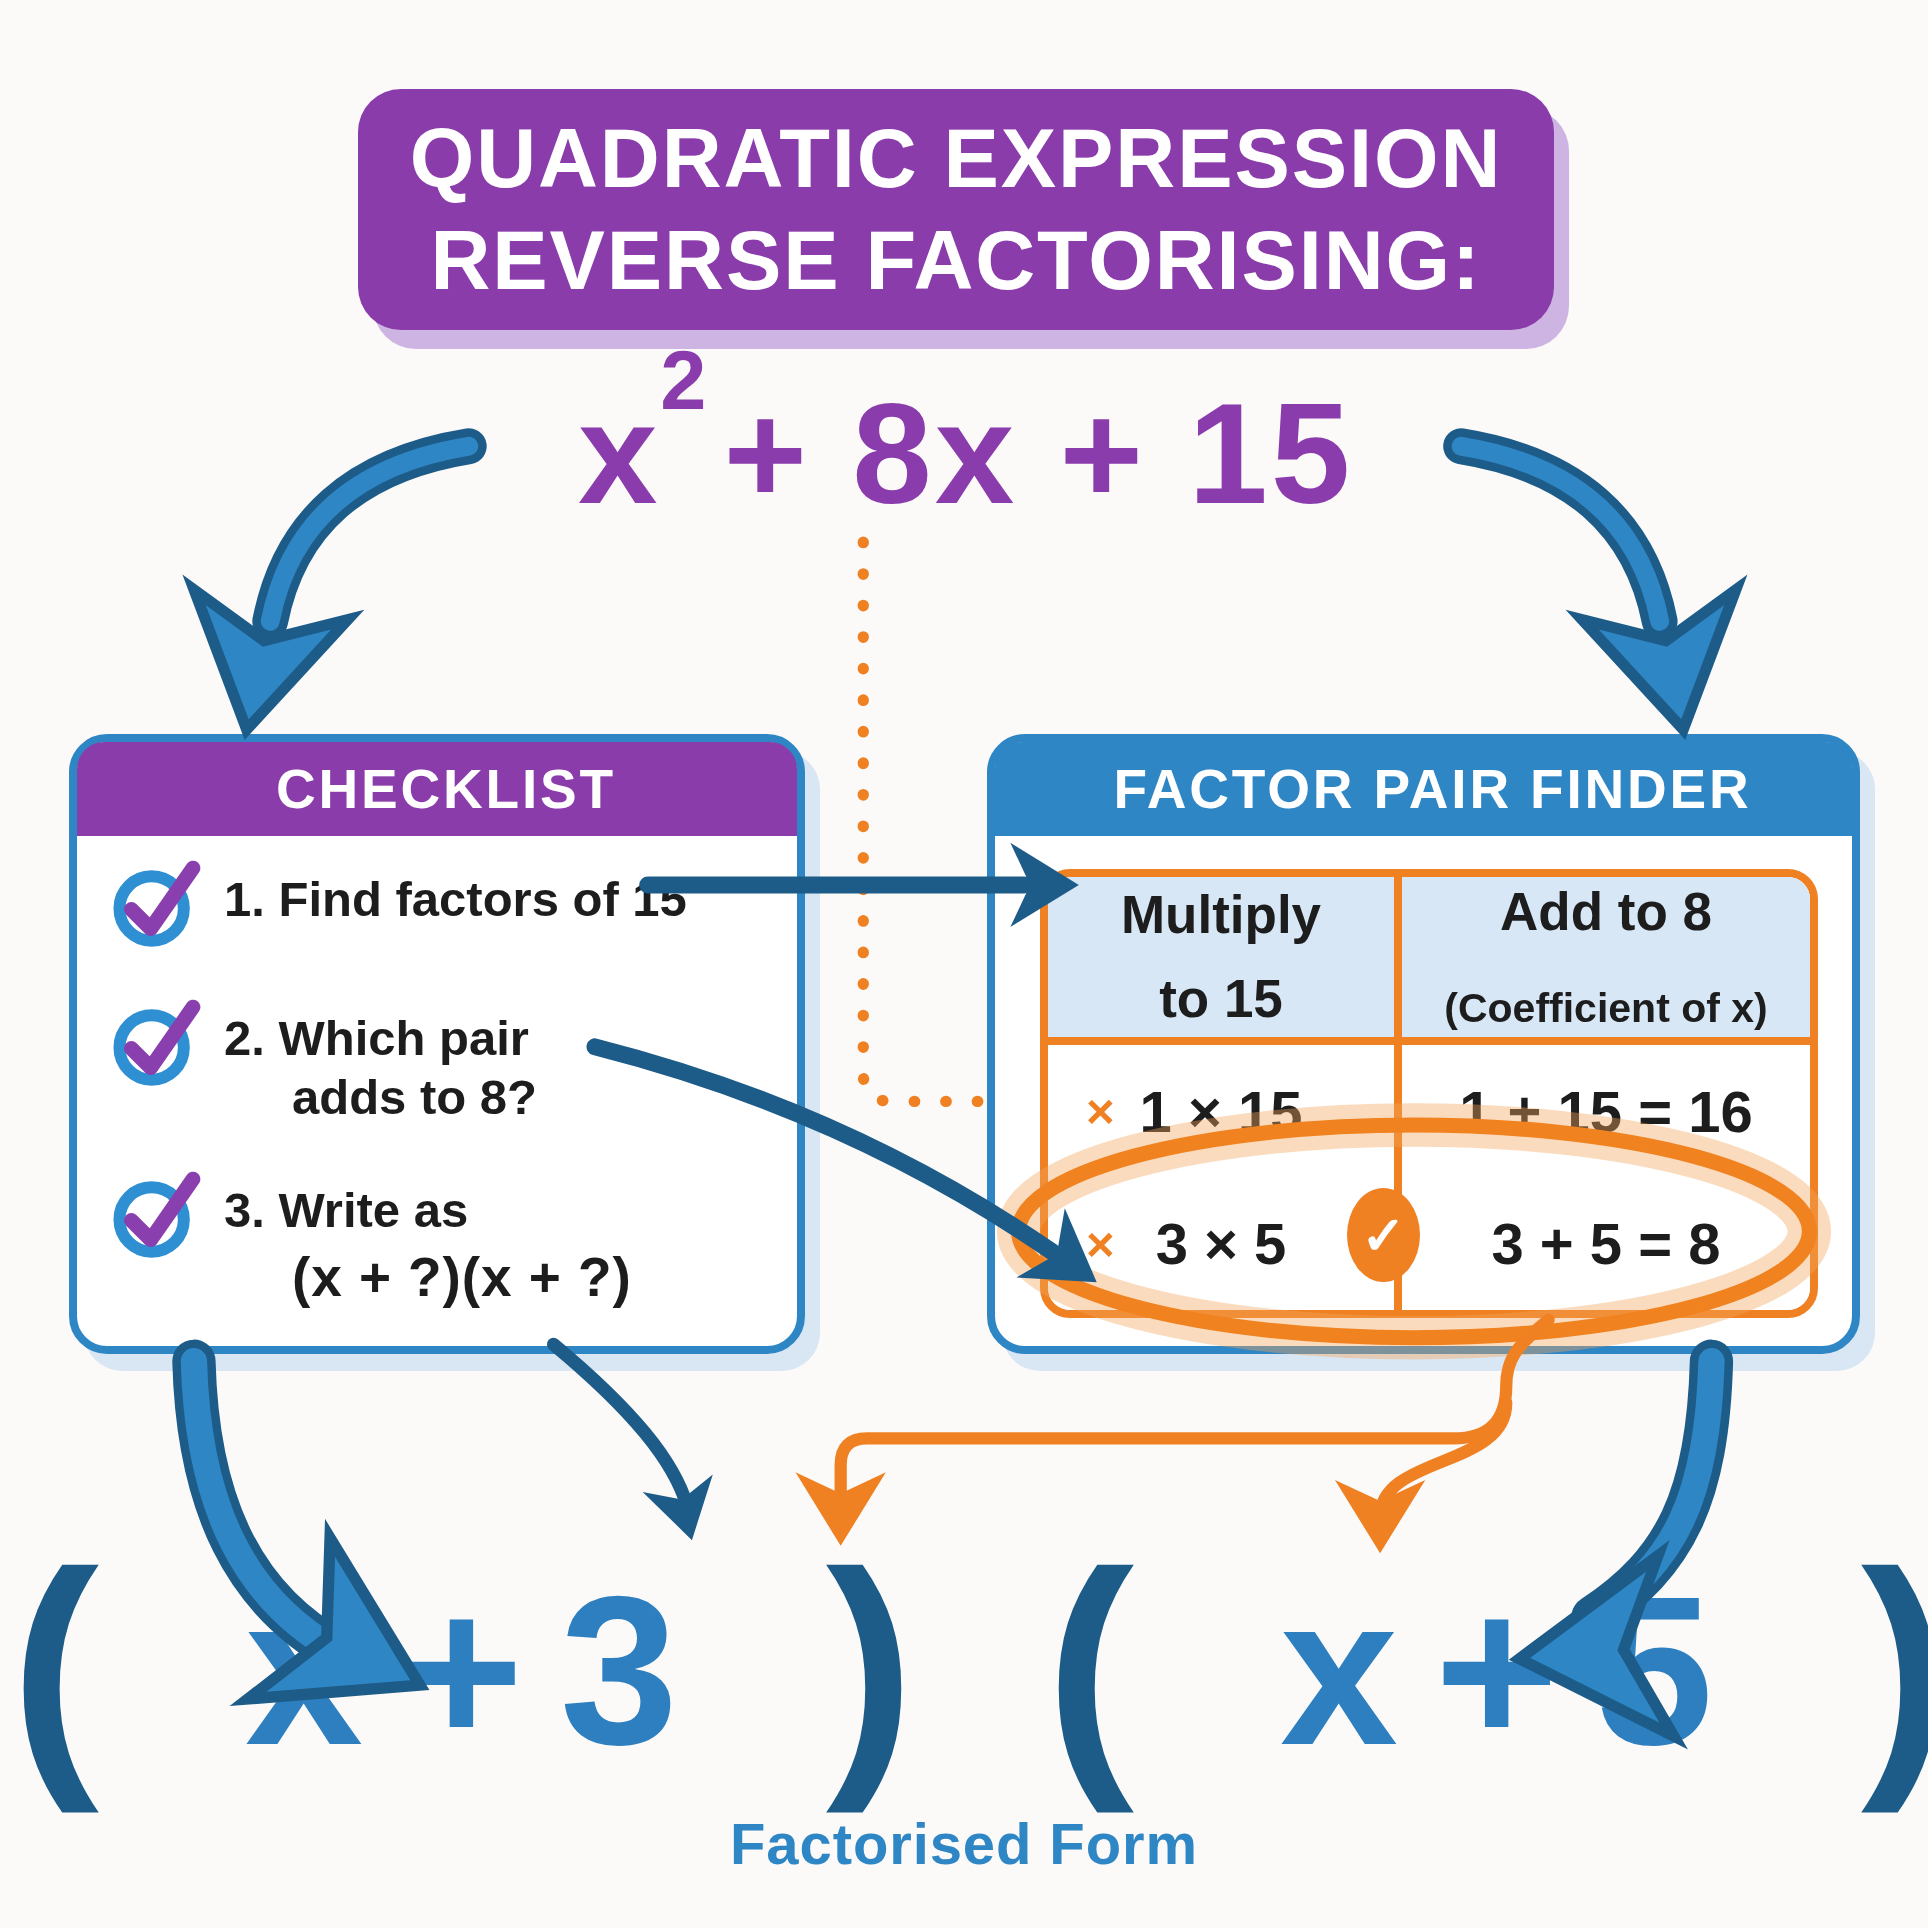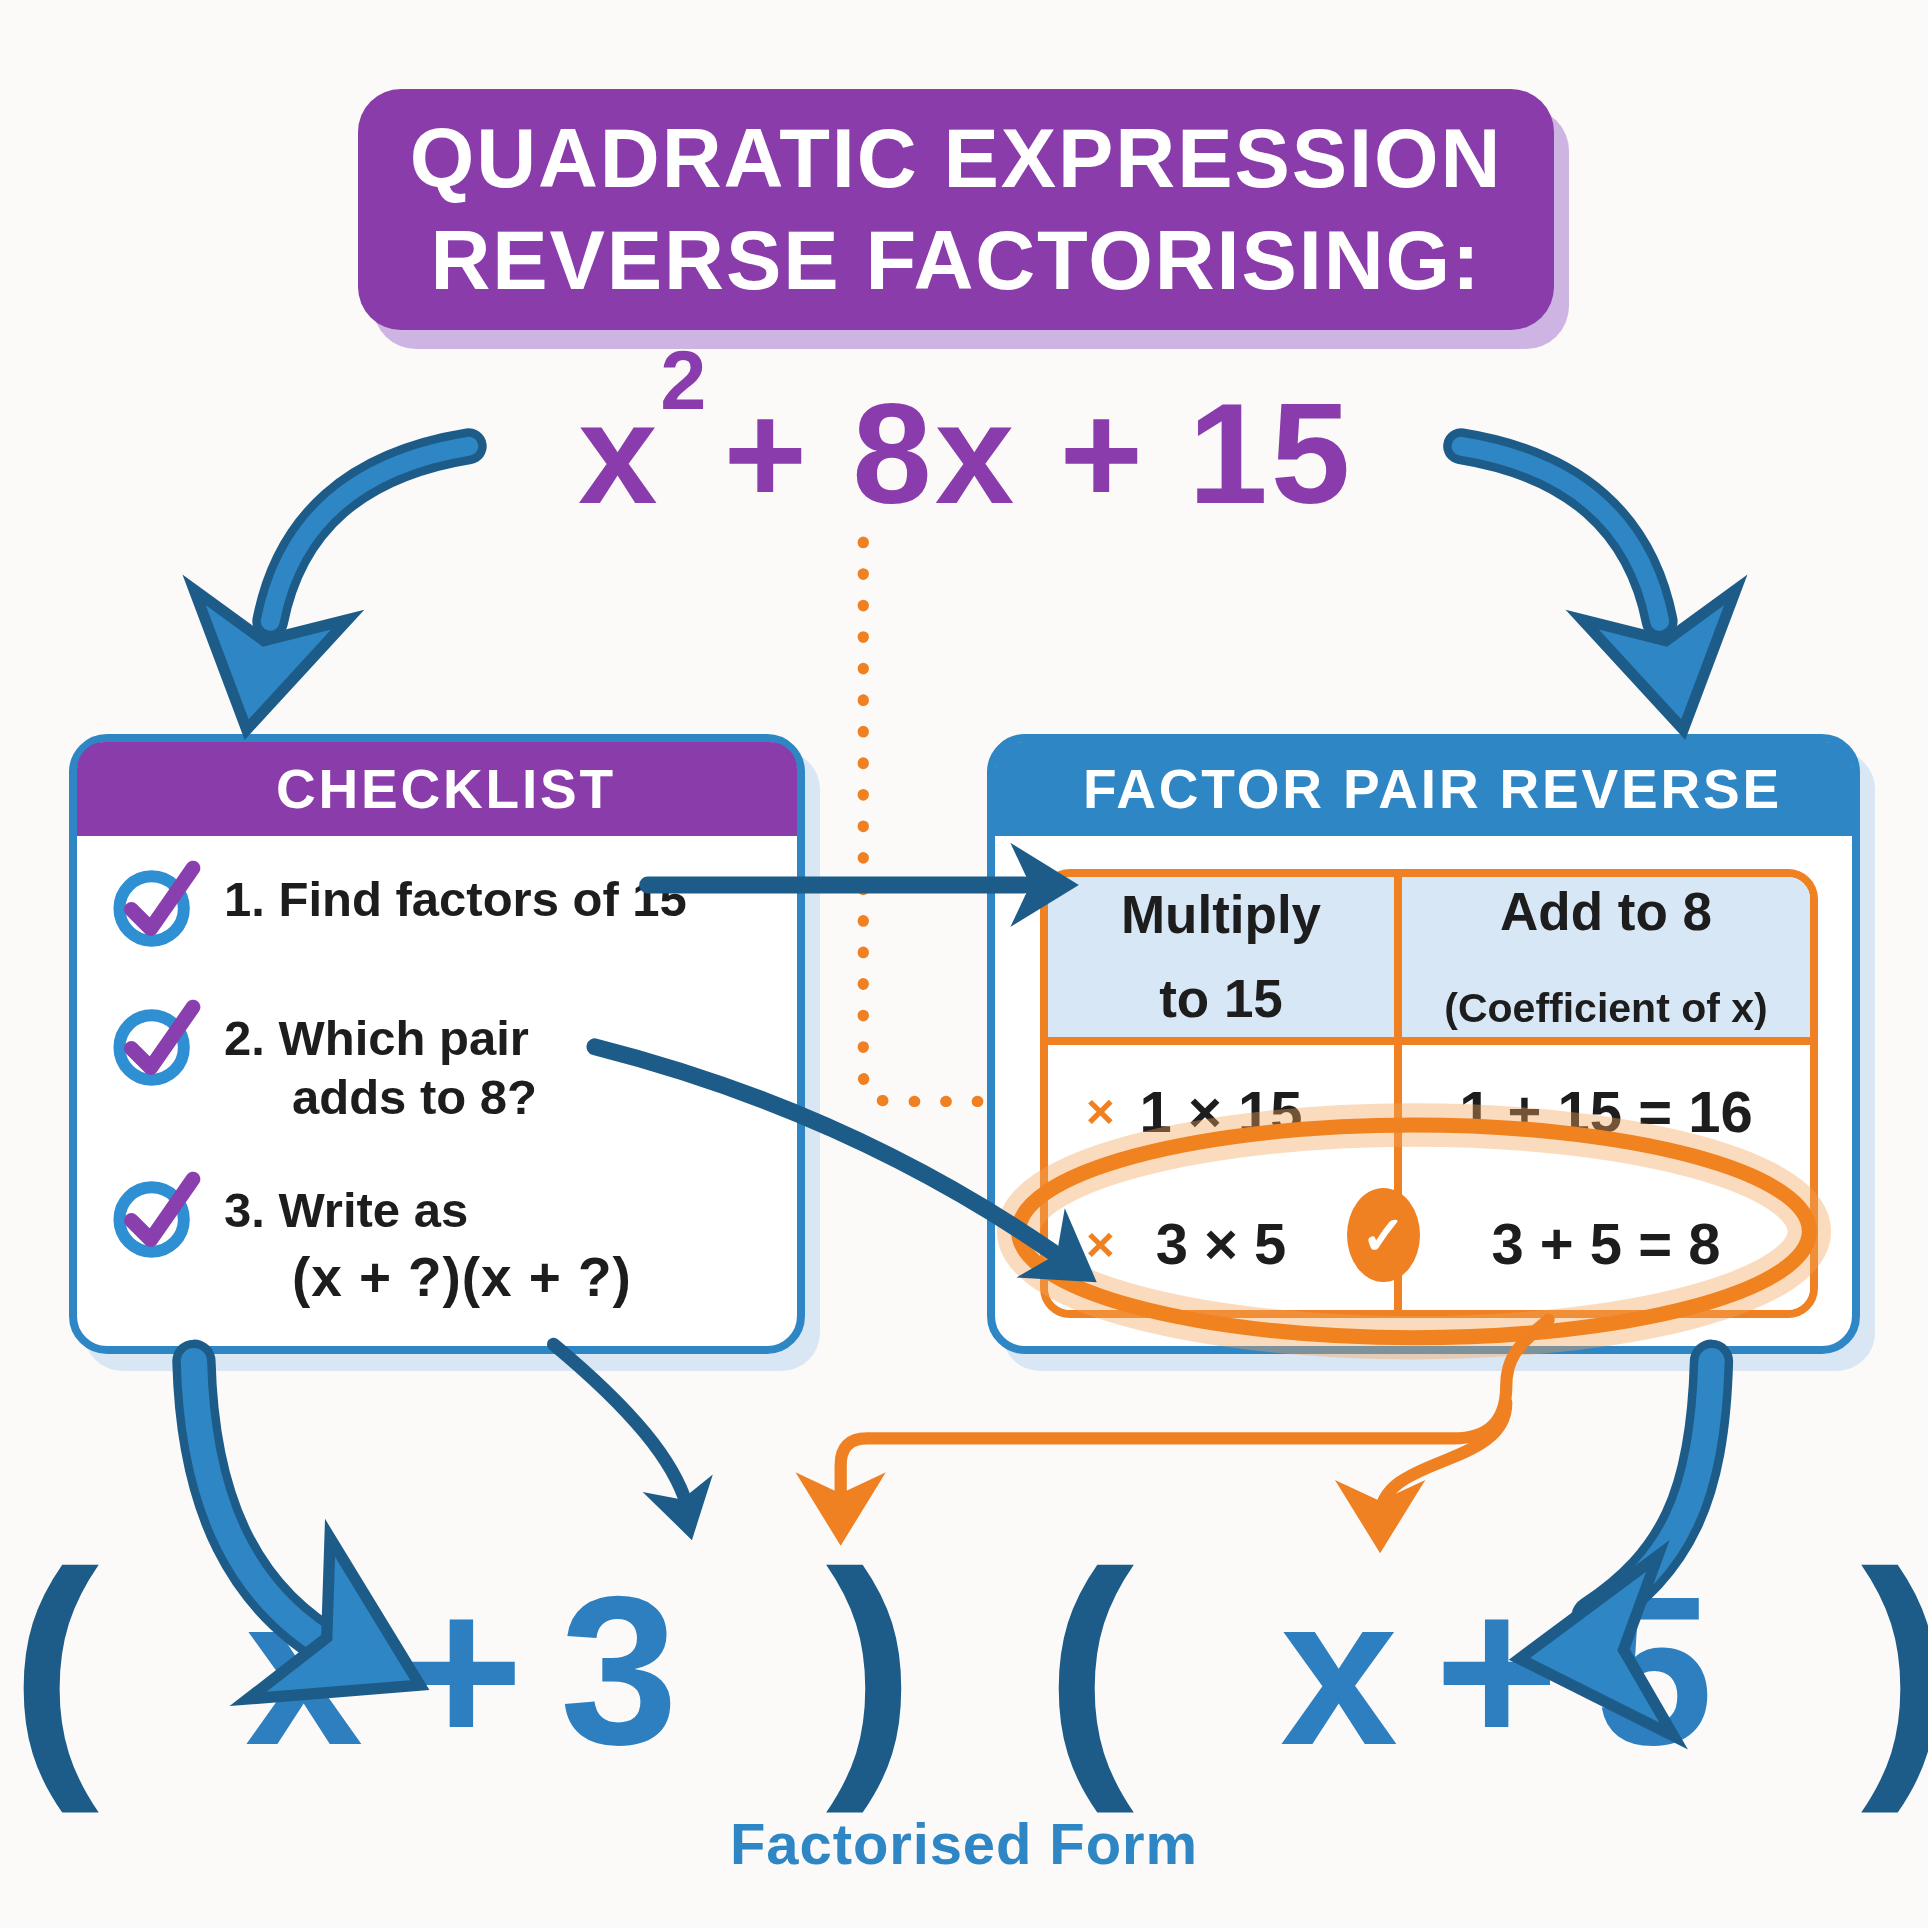--- a/index.html
+++ b/index.html
@@ -148,21 +148,21 @@
         <path d="M20 57 L41 78 L87 12" fill="none" stroke="#8a3fae" stroke-width="16" stroke-linecap="round" stroke-linejoin="round"></path>
       </svg>
       <div class="chk-text">
         <span>3. Write as</span>
         <span class="chk-line2 math">(x + ?)(x + ?)</span>
       </div>
     </div>
   </div>
 
   <div class="abs panel factor-panel">
-    <div class="panel-header">FACTOR PAIR REVERSE</div>
+    <div class="panel-header">FACTOR PAIR FINDER</div>
   </div>
 
   <div class="abs fp-table">
     <div class="th th1">
       <span class="l1">Multiply</span>
       <span class="l1">to 15</span>
     </div>
     <div class="th th2">
       <span class="l1">Add to 8</span>
       <span class="l2">(Coefficient of x)</span>

